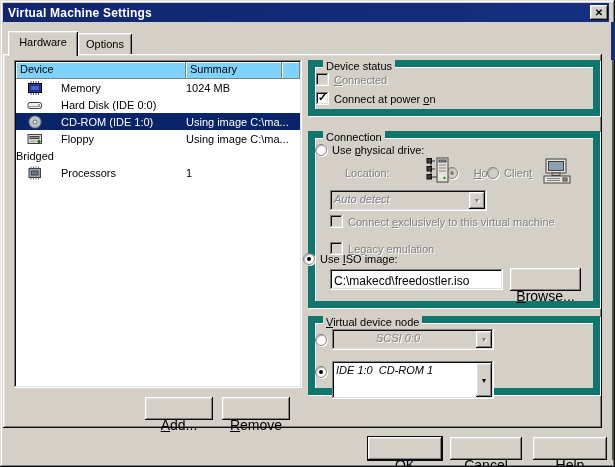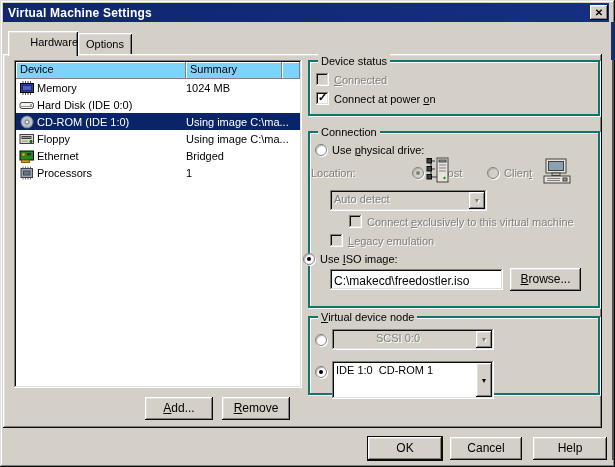--- a/index.html
+++ b/index.html
@@ -26,21 +26,21 @@
     box-shadow: inset -1px -1px #0a0a0a, inset 1px 1px #fff,
                 inset -2px -2px #808080, inset 2px 2px #dfdfdf;
   }
 
   .tab {
     position:absolute; background:#d4d0c8; text-align:center;
     box-shadow: inset 1px 0 #fff, inset 0 1px #fff, inset -1px 0 #0a0a0a,
                 inset 2px 0 #dfdfdf, inset 0 2px #dfdfdf, inset -2px 0 #808080;
     padding-top:5px; font-size:11px;
   }
-  .tab.selected { z-index:3;text-align:right; }
+  .tab.selected { z-index:3; }
 
   .page {
     position:absolute; left:3px; top:54px; width:599px; height:374px;
     background:#d4d0c8; z-index:1;
     box-shadow: inset -1px -1px #0a0a0a, inset 1px 1px #fff,
                 inset -2px -2px #808080, inset 2px 2px #dfdfdf;
   }
 
   .sunken {
     box-shadow: inset -1px -1px #fff, inset 1px 1px #808080,
@@ -58,28 +58,28 @@
   }
   .list-header { display:flex; height:17px; }
   .hcell {
     background:#7dd3fc; padding:1px 4px 0;
     box-shadow: inset -1px -1px #808080, inset 1px 1px #fff;
   }
   .hcell.c1 { width:170px; }
   .hcell.c2 { width:96px; }
   .hcell.c3 { flex:1; }
   .lrow { display:flex; align-items:center; height:17px; }
-  .lrow .c1 { width:170px; display:flex; align-items:center; gap:2px; padding-left:3px;
+  .lrow .c1 { width:170px; display:flex; align-items:center; gap:18px; padding-left:11px;
               white-space:nowrap; overflow:hidden; }
   .lrow .c2 { flex:1; white-space:nowrap; overflow:hidden; }
   .lrow.selected { background:#0a246a; color:#fff; }
   .lrow svg { flex:0 0 auto; }
 
   .group {
-    position:absolute; border:2px solid #0f766e;
+    position:absolute; border:7px solid #0f766e;
     box-shadow: 1px 1px 0 #fff, inset 1px 1px 0 #fff;
   }
   .group-title {
     position:absolute; top:-8px; left:8px; background:#d4d0c8; padding:0 3px;
     line-height:14px; white-space:nowrap;
   }
 
   .row { position:absolute; display:flex; align-items:center; gap:5px; white-space:nowrap; }
   .disabled-text { color:#808080; text-shadow:1px 1px 0 #fff; }
 
@@ -106,25 +106,25 @@
   .radio.dis .dot { background:#808080; }
 
   .combo { position:absolute; background:#fff; padding:3px 20px 0 4px; font-size:11px; }
   .combo.dis { background:#d4d0c8; color:#808080; text-shadow:1px 1px 0 #fff; }
   .combo .arrow {
     position:absolute; right:2px; top:2px; bottom:2px; width:16px;
     display:flex; align-items:center; justify-content:center;
     font-size:7px; color:#000;
   }
   .combo.dis .arrow { color:#808080; text-shadow:1px 1px 0 #fff; }
-  .combo-value { white-space:pre; }
+  .combo-value { white-space:pre;font-style:italic; }
 
   .btn {
-    position:absolute; background:#d4d0c8; text-align:center; font-size:12px;
-    padding-top:4px; cursor:default;
+    position:absolute; background:#d4d0c8; text-align:center; font-size:14px;
+    padding-top:20px; cursor:default;
     box-shadow: inset -1px -1px #0a0a0a, inset 1px 1px #fff,
                 inset -2px -2px #808080, inset 2px 2px #dfdfdf;
   }
   .btn.default {
     box-shadow: 0 0 0 1px #0a0a0a,
                 inset -1px -1px #0a0a0a, inset 1px 1px #fff,
                 inset -2px -2px #808080, inset 2px 2px #dfdfdf;
   }
 
   .txtfield {
@@ -218,29 +218,20 @@
             <rect x="3" y="5.5" width="9" height="2" fill="#9a968e" stroke="#404040"></rect>
             <rect x="3" y="9.5" width="6" height="1.5" fill="#b0aca4"></rect>
             <circle cx="12" cy="10.5" r="1.1" fill="#00a800" stroke="#005000"></circle>
           </svg>
           <span>Floppy</span>
         </div>
         <div class="c2">Using image C:\ma...</div>
       </div>
 
       <div class="lrow">
-        <div class="c1">
-          <svg width="16" height="16" viewBox="0 0 16 16">
-            <rect x="1" y="3" width="13.5" height="9" fill="#1f8c1f" stroke="#0a0a0a"></rect>
-            <rect x="3" y="5" width="3" height="3" fill="#e8c840" stroke="#806000"></rect>
-            <rect x="8" y="5" width="4" height="2.5" fill="#303030"></rect>
-            <rect x="2.5" y="12" width="8" height="2.5" fill="#c8a028" stroke="#806000"></rect>
-          </svg>
-          <span>Ethernet</span>
-        </div>
         <div class="c2">Bridged</div>
       </div>
 
       <div class="lrow">
         <div class="c1">
           <svg width="16" height="16" viewBox="0 0 16 16">
             <g stroke="#707070">
                 <line x1="4" y1="1.5" x2="4" y2="4"></line>
                 <line x1="6.5" y1="1.5" x2="6.5" y2="4"></line>
                 <line x1="9" y1="1.5" x2="9" y2="4"></line>
@@ -280,21 +271,21 @@
       <span><span>Connect at power </span><u>o</u><span>n</span></span>
     </div>
 
     <div class="group" style="left:305px; top:77px; width:292px; height:177px;">
       <span class="group-title">Connection</span>
     </div>
     <div class="row" style="left:312px; top:90px;">
       <span class="radio"></span>
       <span><span>Use </span><u>p</u><span>hysical drive:</span></span>
     </div>
-    <div class="row" style="left:308px; top:113px;gap:16px;">
+    <div class="row" style="left:342px; top:113px;gap:16px;">
       <span class="disabled-text">Location:</span>
       <span style="width:24px;"></span>
       <span class="radio dis">
           <span class="dot"></span>
         </span>
       <span class="disabled-text"><u>H</u><span>ost</span></span>
     </div>
     <svg width="30" height="30" viewBox="0 0 30 30" style="position:absolute; left:421px; top:102px;">
       <g stroke="#303030" fill="none">
           <path d="M7 5 h4 M7 13 h4 M7 21 h6 M7 5 v16"></path>
@@ -323,25 +314,25 @@
       <g stroke="#808080">
           <line x1="5" y1="20.5" x2="18" y2="20.5"></line>
           <line x1="5" y1="22.5" x2="18" y2="22.5"></line>
         </g>
       <rect x="21" y="20" width="4" height="3" fill="#9a968e" stroke="#404040"></rect>
     </svg>
     <div class="combo dis sunken" style="left:327px; top:136px; width:157px; height:21px;">
       <span class="combo-value">Auto detect</span>
       <span class="arrow raised">▼</span>
     </div>
-    <div class="row" style="left:346px; top:161px;">
+    <div class="row" style="left:327px; top:161px;">
       <span class="checkbox dis"></span>
       <span class="disabled-text"><span>Connect </span><u>e</u><span>xclusively to this virtual machine</span></span>
     </div>
-    <div class="row" style="left:327px; top:180px;">
+    <div class="row" style="left:327px; top:188px;">
       <span class="checkbox dis"></span>
       <span class="disabled-text"><u>L</u><span>egacy emulation</span></span>
     </div>
     <div class="row" style="left:300px; top:199px;">
       <span class="radio">
           <span class="dot"></span>
         </span>
       <span><span>Use </span><u>I</u><span>SO image:</span></span>
     </div>
     <input class="txtfield" style="left: 327px; top: 215px; width: 173px; height: 21px;" value="C:\makecd\freedostler.iso">

